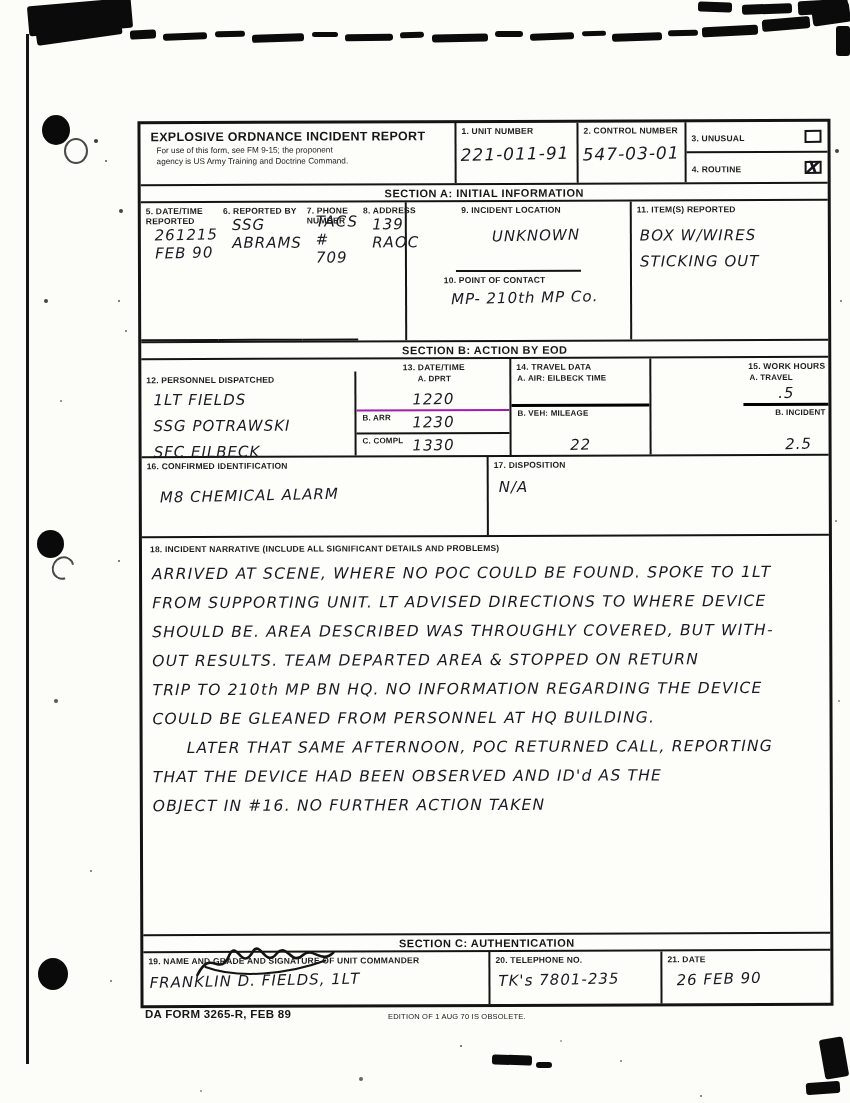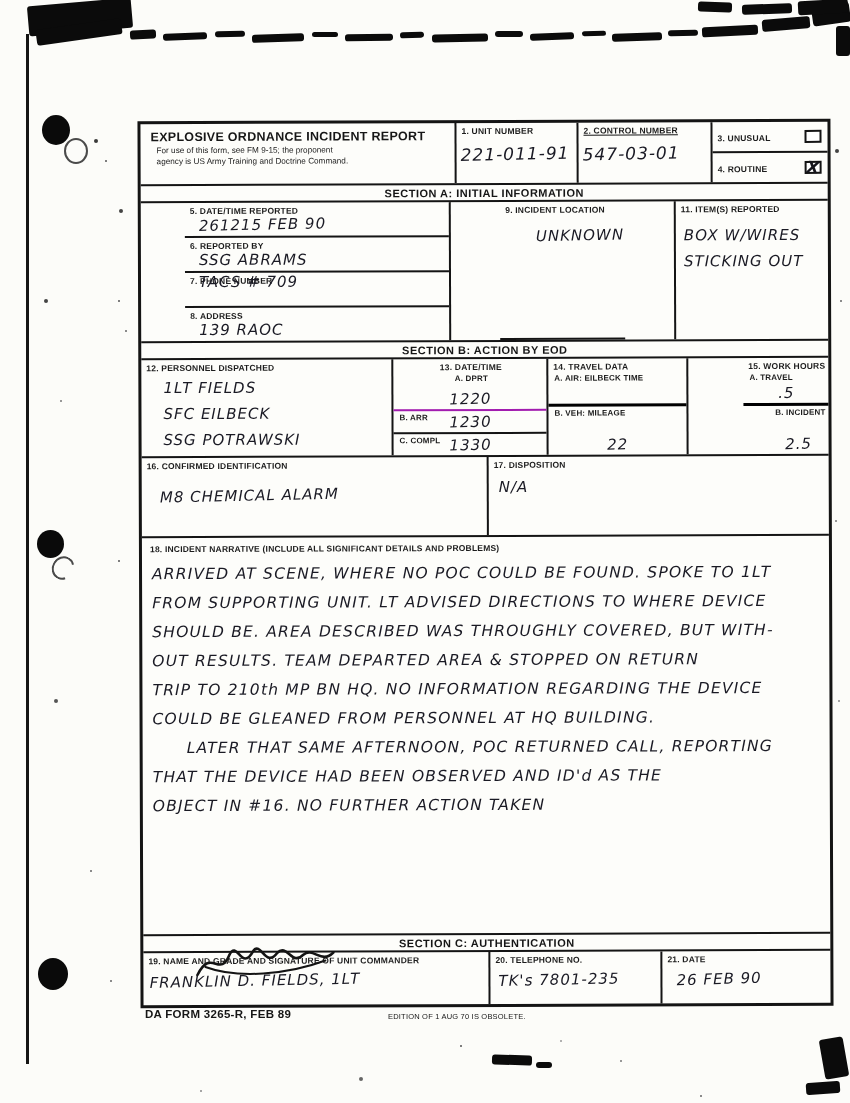--- a/index.html
+++ b/index.html
@@ -43,42 +43,42 @@
   .hw { font-family:"DejaVu Sans", sans-serif; font-style:italic; color:#1a1a24; letter-spacing:1px; }
   .hw-lg { font-size:17px; }
   .hw-md { font-size:15px; }
 
   
   .hdr { height:62px; }
   .c-title { width:316px; padding:6px 6px 0 10px; }
   .form-title { font-size:12.5px; font-weight:bold; letter-spacing:.3px; }
   .form-sub { font-size:8.2px; margin-top:2px; padding-left:6px; color:#222; }
   .c-unit { width:122px; }
-  .c-ctrl { width:134px;text-decoration:underline; }
+  .c-ctrl { width:108px; }
   .c-check { flex:1; display:flex; flex-direction:column; }
   .check-row { flex:1; display:flex; align-items:center; justify-content:space-between;
     border-bottom:2px solid #141414; padding:0 6px 0 0; }
   .check-row.last { border-bottom:none; }
   .checkbox { width:17px; height:13px; border:2px solid #141414; display:flex;
     align-items:center; justify-content:center; position:relative; background:#fff; }
   .checkmark { font-family:"DejaVu Sans", sans-serif; font-style:italic; font-weight:bold;
     font-size:16px; line-height:10px; transform:rotate(6deg); color:#15151c; }
 
   
   .secA { height:140px; }
-  .colA-left { width:266px; display:flex; flex-direction:column;margin-left:44px; }
+  .colA-left { width:266px; display:flex; flex-direction:row; }
   .subrow { border-bottom:2px solid #141414; flex:1; position:relative; }
   .subrow.last { border-bottom:none; }
   .colA-mid { width:225px; display:flex; flex-direction:column;align-items:center; }
   .colA-right { flex:1; }
   .v-inline { padding:0 0 0 14px; }
 
   
   .secB { height:98px; }
-  .c12 { width:252px; }
+  .c12 { width:215px;margin-top:12px; }
   .c13 { width:155px; display:flex; flex-direction:column; }
   .c14 { width:140px; display:flex; flex-direction:column; }
   .c15 { flex:1; display:flex; flex-direction:column;align-items:flex-end; }
   .sub40 { height:52px; border-bottom:2px solid #a21caf; position:relative;text-align:center; }
   .sub29 { flex:1; border-bottom:2px solid #141414; position:relative; }
   .sub29.last, .subB.last { border-bottom:none; }
   .subB { height:48px; border-bottom:3px solid #000000; position:relative; }
   .subB2 { flex:1; position:relative; }
   .v-center { position:absolute; left:50%; transform:translateX(-50%) rotate(-1deg); bottom:1px; }
 
@@ -199,36 +199,40 @@
         <div class="subrow last">
           <div class="label">8. ADDRESS</div>
           <div class="hw hw-md v-inline">139 RAOC</div>
         </div>
       </div>
       <div class="cell colA-mid">
         <div class="subrow">
           <div class="label">9. INCIDENT LOCATION</div>
           <div class="hw hw-md tilt-1" style="padding:12px 0 0 36px;">UNKNOWN</div>
         </div>
+        <div class="subrow last">
+          <div class="label">10. POINT OF CONTACT</div>
+          <div class="hw hw-md tilt-1" style="padding:4px 0 0 12px;">MP- 210th MP Co.</div>
+        </div>
       </div>
       <div class="cell colA-right last">
         <div class="label">11. ITEM(S) REPORTED</div>
         <div class="hw hw-md" style="padding:8px 2px 0 8px; line-height:26px; white-space:normal;">BOX W/WIRES STICKING OUT</div>
       </div>
     </div>
 
     <div class="row banner">SECTION B: ACTION BY EOD</div>
 
     <div class="row secB">
       <div class="cell c12">
         <div class="label">12. PERSONNEL DISPATCHED</div>
-        <div class="hw hw-md" style="padding:2px 0 0 22px; line-height:26px;">
+        <div class="hw hw-md" style="padding:2px 0 0 12px; line-height:26px;">
           <div>1LT FIELDS</div>
+          <div>SSG POTRAWSKI</div>
           <div>SFC EILBECK</div>
-          <div>SSG POTRAWSKI</div>
         </div>
       </div>
       <div class="cell c13">
         <div class="sub40">
           <div class="label">13. DATE/TIME</div>
           <div class="sublabel">A. DPRT</div>
           <div class="hw hw-md v-center">1220</div>
         </div>
         <div class="sub29">
           <div class="sublabel">B. ARR</div>

